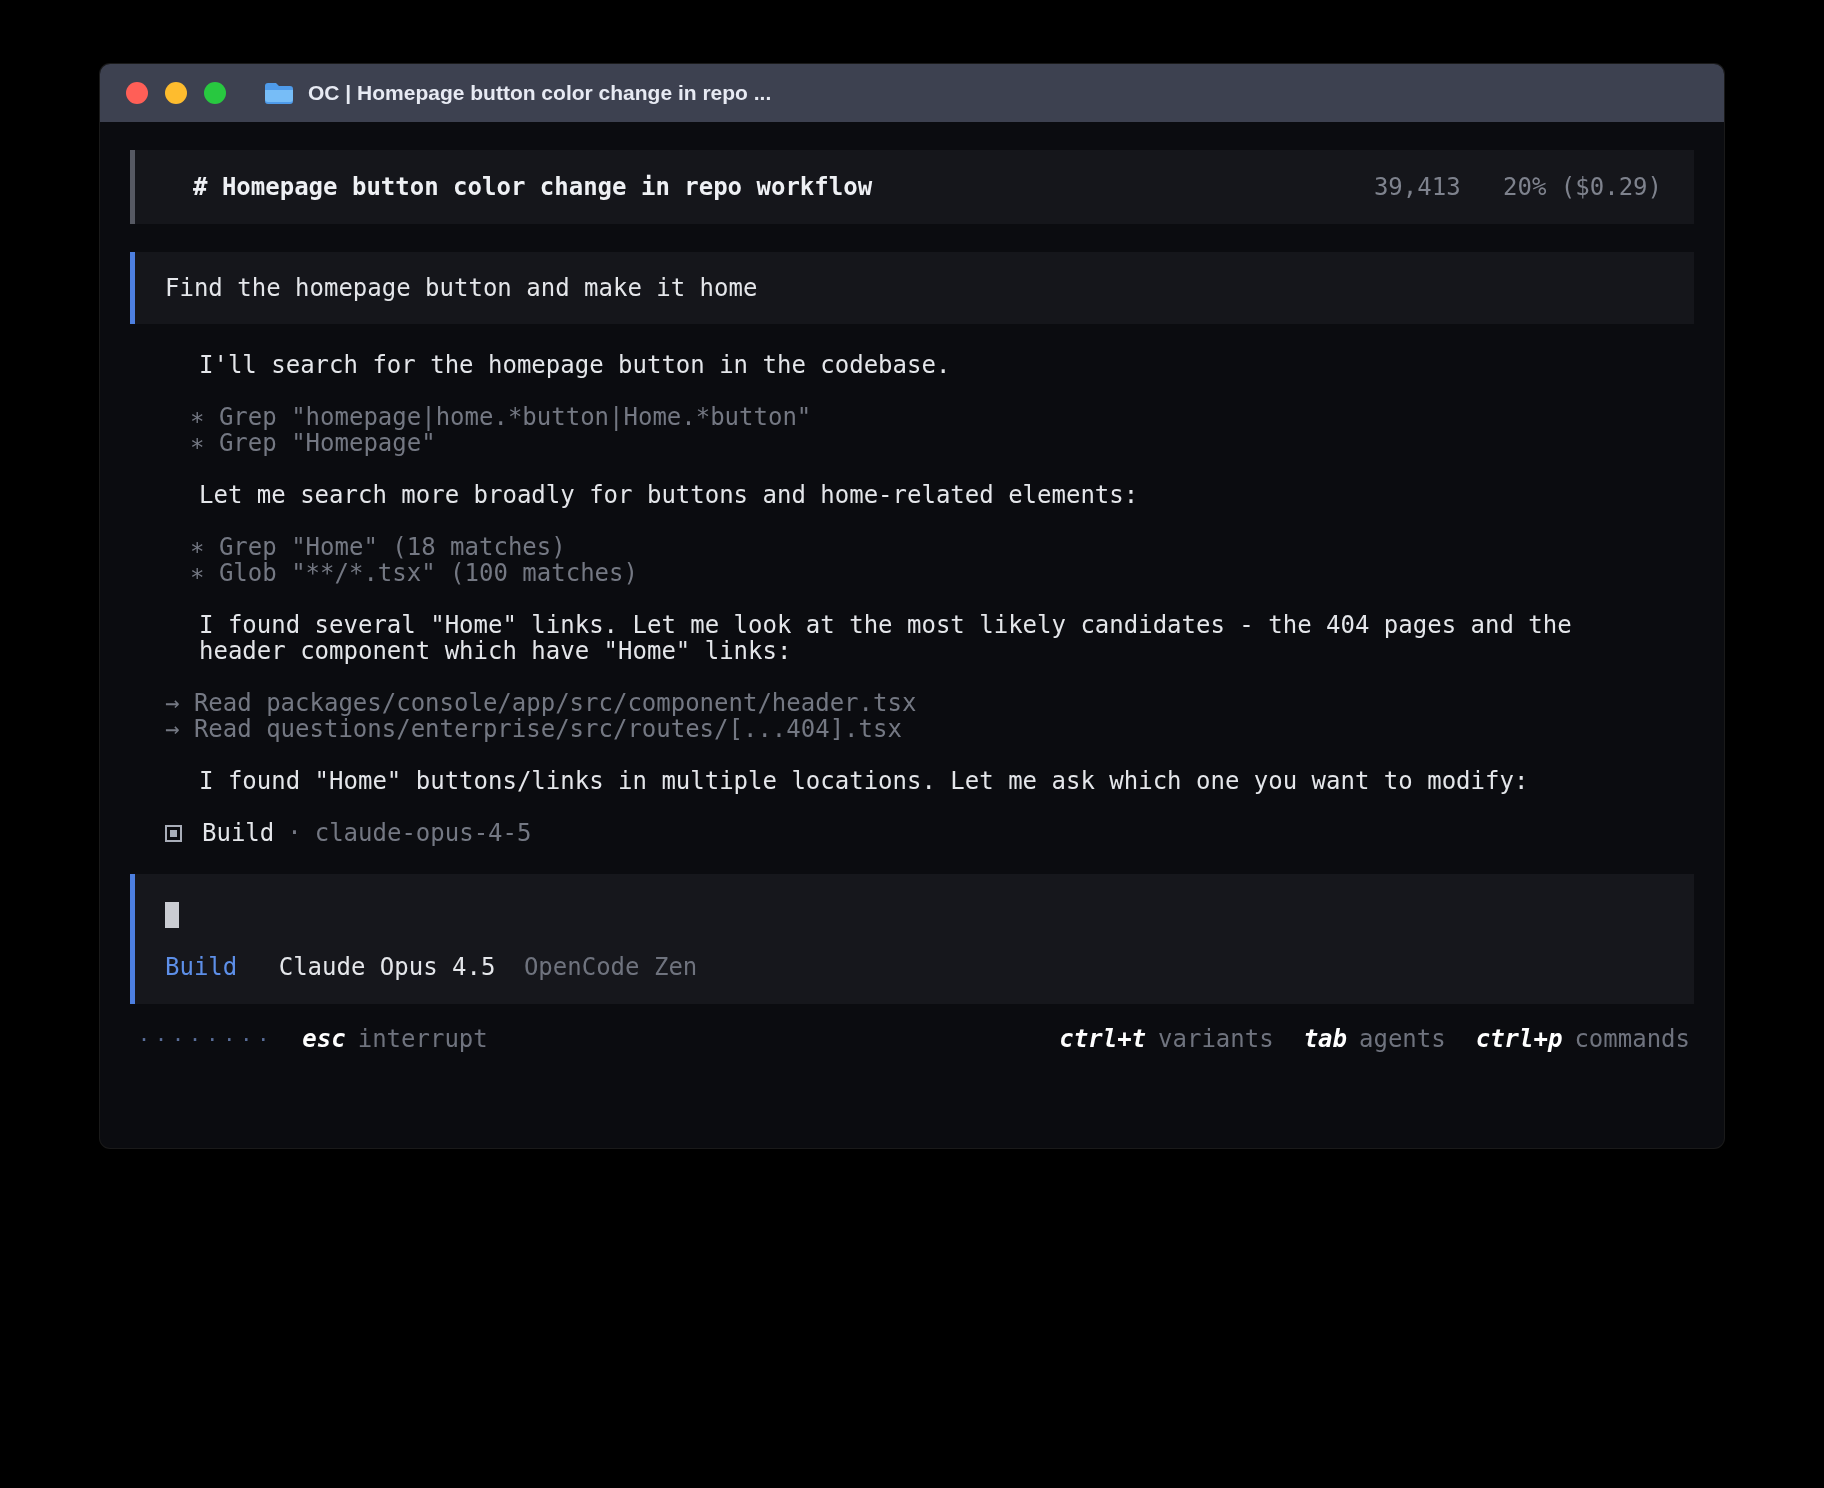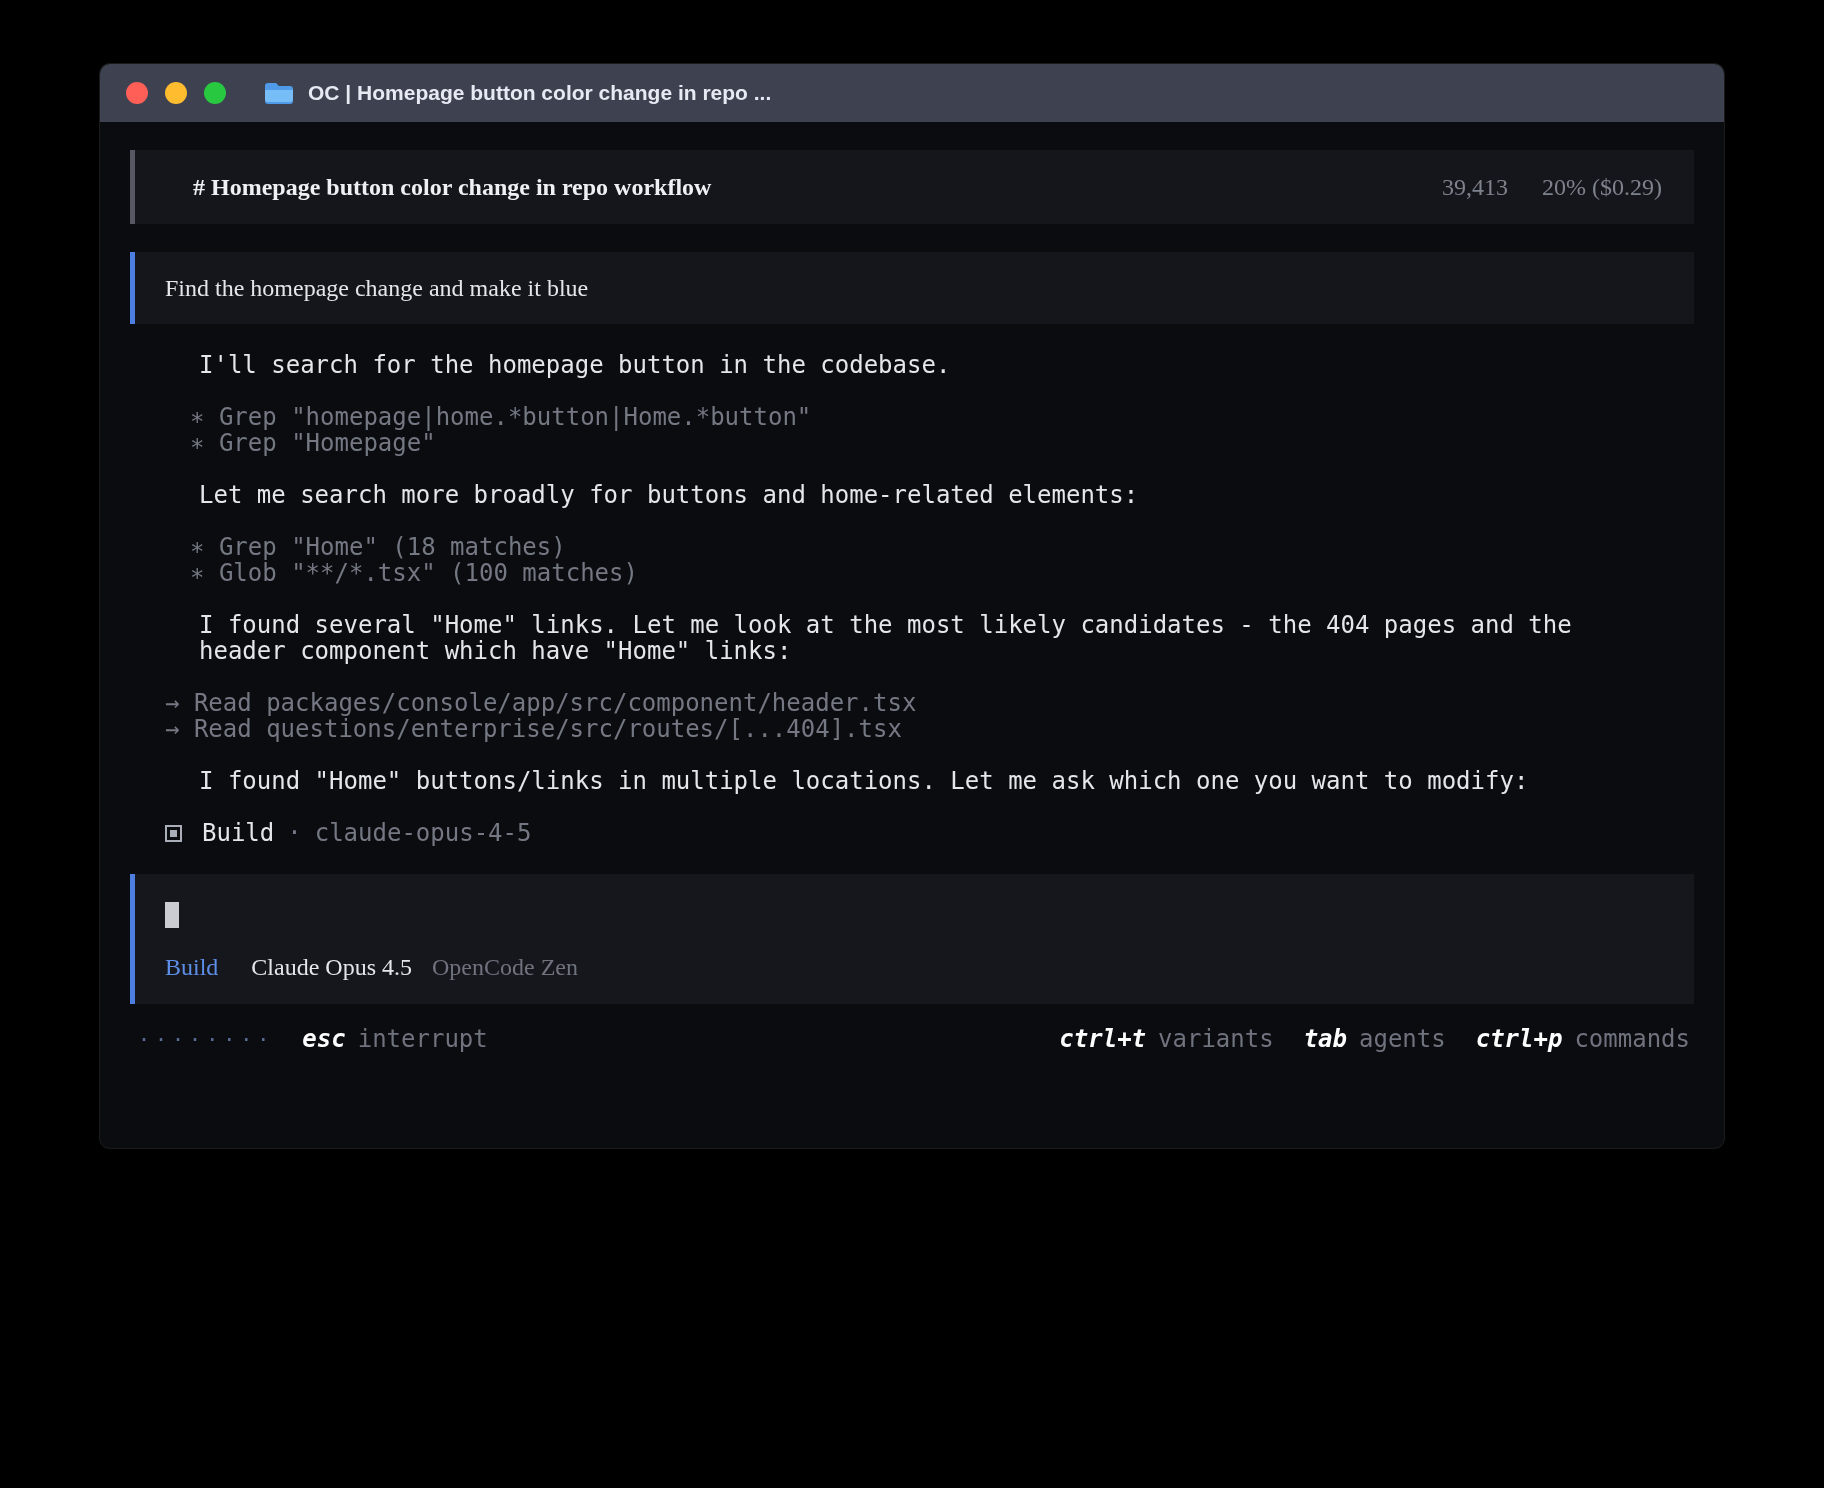--- a/index.html
+++ b/index.html
@@ -29,21 +29,21 @@
   .dot.yellow { background: #febc2e; }
   .dot.green  { background: #28c840; }
   .folder { margin-left: 38px; margin-right: 14px; display: flex; align-items: center; }
   .wtitle {
     font-family: "Liberation Sans", sans-serif;
     font-weight: bold; font-size: 21px; color: #e7eaf3;
     white-space: nowrap;
   }
   
   .content { padding: 28px 30px 0 30px; font-size: 24px; line-height: 26px; }
-  .panel { border-left: 5px solid #565963; background: #15161b; font-family: Liberation Serif, serif; }
+  .panel { border-left: 5px solid #565963; background: #15161b; }
   .header-panel {
     display: flex; justify-content: space-between; align-items: center;
     padding: 24px 32px 24px 58px;
   }
   .header-title { color: #eef0f4; font-weight: bold; white-space: nowrap; }
   .header-stats { color: #7e828d; white-space: nowrap; }
   .header-stats .ctx { margin-left: 28px; }
   .user-panel {
     margin-top: 28px;
     border-left-color: #4d7fe0;
@@ -121,21 +121,21 @@
 
     <div class="panel header-panel">
       <span class="header-title"># Homepage button color change in repo workflow</span>
       <span class="header-stats">
         <span>39,413</span>
         <span class="ctx">20% ($0.29)</span>
       </span>
     </div>
 
     <div class="panel user-panel">
-      <span>Find the homepage change and make it blue</span>
+      <span>Find the homepage button and make it home</span>
     </div>
 
     <div class="chat">
 
       <div class="group">
         <div class="text-line">I'll search for the homepage button in the codebase.</div>
       </div>
 
       <div class="group">
         <div class="tool-line">∗ Grep "homepage|home.*button|Home.*button"</div>

